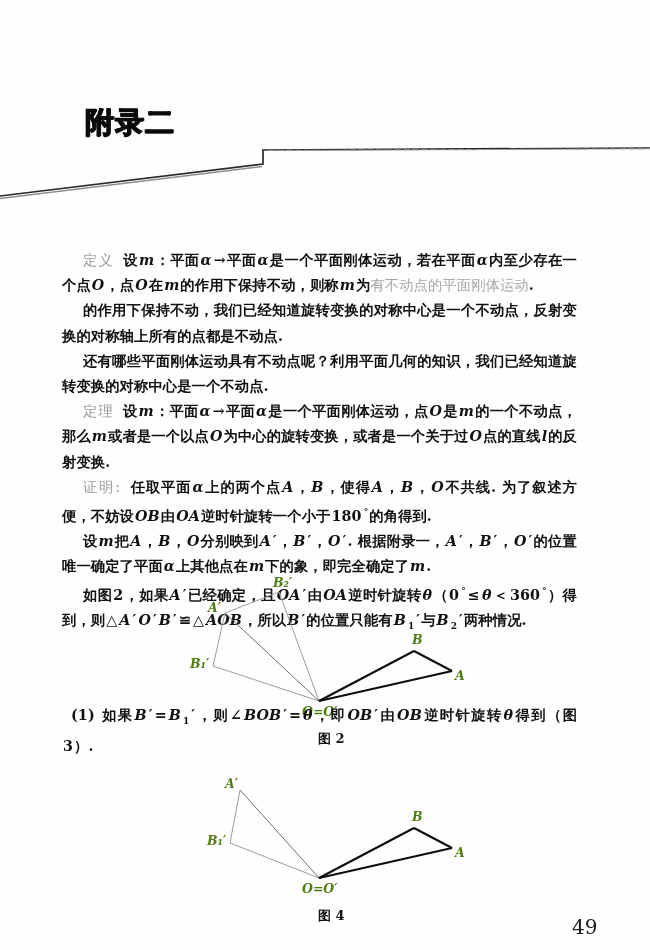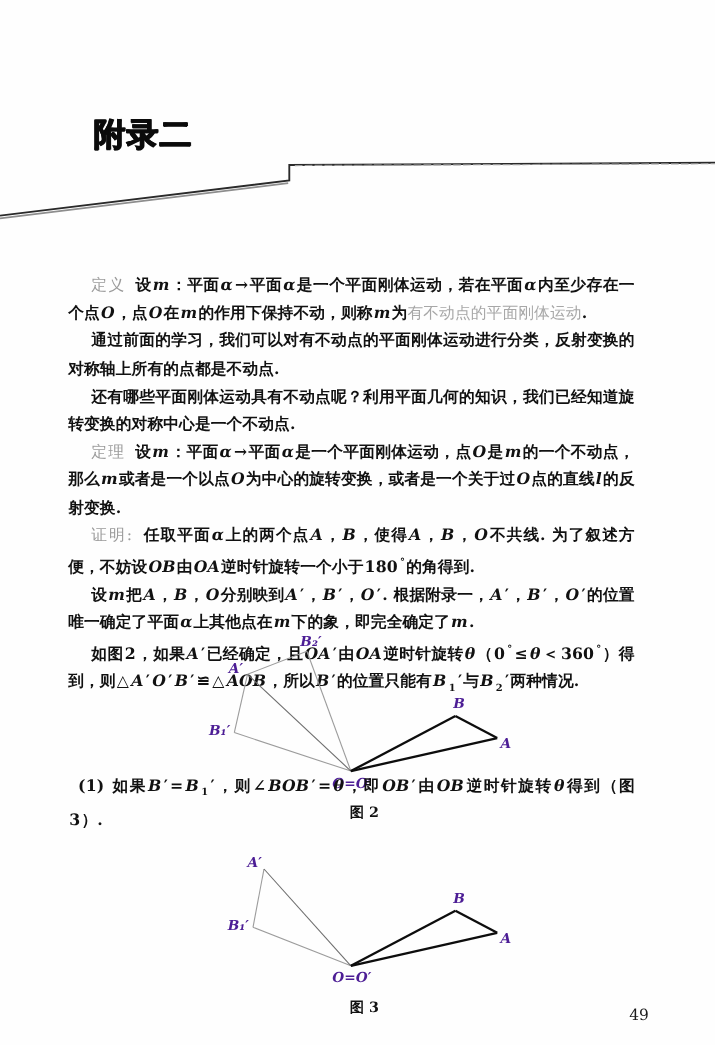--- a/index.html
+++ b/index.html
@@ -76,31 +76,31 @@
     color: #131313;
     white-space: nowrap;
     text-align: center;
   }
   .fig-label {
     position: absolute;
     font-family: "DejaVu Serif", "Liberation Serif", serif;
     font-style: italic;
     font-weight: bold;
     font-size: 12.5px;
-    color: #4c1d95;
+    color: #4d7c0f;
     white-space: nowrap;
   }
 
   
   #footer { position: absolute; left: 0; top: 905px; width: 650px; height: 40px; }
   #page-number {
     position: absolute;
     left: 572px;
     top: 915px;
-    font-size: 14px;
+    font-size: 20px;
     color: #1b1b1b;
     font-family: "DejaVu Serif", "Liberation Serif", serif;
   }
 </style>
 </head>
 <body>
 
 <div id="page">
 
   <div id="header-title">附录二</div>
@@ -108,21 +108,21 @@
   <svg id="header-rule" viewBox="0 0 650 80" preserveAspectRatio="none">
     <polyline points="0,66 263,34 263,20 650,18" fill="none" stroke="#2a2a2a" stroke-width="1.7"></polyline>
     <polyline points="0,68.5 262,36.5" fill="none" stroke="#8d8d8d" stroke-width="1.6"></polyline>
     <polyline points="268,20.5 650,18.8" fill="none" stroke="#9a9a9a" stroke-width="1.1" stroke-dasharray="7 2"></polyline>
   </svg>
 
   <div id="content">
 
     <p class="para"><span class="lead">定义</span><span>设</span><span class="mv">m</span><span>：平面</span><span class="mv">α</span><span class="mn">→</span><span>平面</span><span class="mv">α</span><span>是一个平面刚体运动，若在平面</span><span class="mv">α</span><span>内至少存在一个点</span><span class="mv">O</span><span>，点</span><span class="mv">O</span><span>在</span><span class="mv">m</span><span>的作用下保持不动，则称</span><span class="mv">m</span><span>为</span><span class="faded">有不动点的平面刚体运动</span><span>.</span></p>
 
-    <p class="para">通过前面的学习，我们可以对有不动点的平面刚体运动进行分类，反射变换的对称轴上所有的点都是不动点.</p>
+    <p class="para">的作用下保持不动，我们已经知道旋转变换的对称中心是一个不动点，反射变换的对称轴上所有的点都是不动点.</p>
 
     <p class="para">还有哪些平面刚体运动具有不动点呢？利用平面几何的知识，我们已经知道旋转变换的对称中心是一个不动点.</p>
 
     <p class="para"><span class="lead">定理</span><span>设</span><span class="mv">m</span><span>：平面</span><span class="mv">α</span><span class="mn">→</span><span>平面</span><span class="mv">α</span><span>是一个平面刚体运动，点</span><span class="mv">O</span><span>是</span><span class="mv">m</span><span>的一个不动点，那么</span><span class="mv">m</span><span>或者是一个以点</span><span class="mv">O</span><span>为中心的旋转变换，或者是一个关于过</span><span class="mv">O</span><span>点的直线</span><span class="mv">l</span><span>的反射变换.</span></p>
 
     <p class="para"><span class="lead">证明:</span><span>任取平面</span><span class="mv">α</span><span>上的两个点</span><span class="mv">A</span><span>，</span><span class="mv">B</span><span>，使得</span><span class="mv">A</span><span>，</span><span class="mv">B</span><span>，</span><span class="mv">O</span><span>不共线. 为了叙述方便，不妨设</span><span class="mv">OB</span><span>由</span><span class="mv">OA</span><span>逆时针旋转一个小于</span><span class="mn">180</span><span class="mn sup">°</span><span>的角得到.</span></p>
 
     <p class="para"><span>设</span><span class="mv">m</span><span>把</span><span class="mv">A</span><span>，</span><span class="mv">B</span><span>，</span><span class="mv">O</span><span>分别映到</span><span class="mv">A</span><span class="mn prime">′</span><span>，</span><span class="mv">B</span><span class="mn prime">′</span><span>，</span><span class="mv">O</span><span class="mn prime">′</span><span>. 根据附录一，</span><span class="mv">A</span><span class="mn prime">′</span><span>，</span><span class="mv">B</span><span class="mn prime">′</span><span>，</span><span class="mv">O</span><span class="mn prime">′</span><span>的位置唯一确定了平面</span><span class="mv">α</span><span>上其他点在</span><span class="mv">m</span><span>下的象，即完全确定了</span><span class="mv">m</span><span>.</span></p>
 
     <p class="para"><span>如图</span><span class="mn">2</span><span>，如果</span><span class="mv">A</span><span class="mn prime">′</span><span>已经确定，且</span><span class="mv">OA</span><span class="mn prime">′</span><span>由</span><span class="mv">OA</span><span>逆时针旋转</span><span class="mv">θ</span><span>（</span><span class="mn">0</span><span class="mn sup">°</span><span class="mn">≤</span><span class="mv">θ</span><span class="mn">＜</span><span class="mn">360</span><span class="mn sup">°</span><span>）得到，则</span><span class="mn">△</span><span class="mv">A</span><span class="mn prime">′</span><span class="mv">O</span><span class="mn prime">′</span><span class="mv">B</span><span class="mn prime">′</span><span class="mn">≌</span><span class="mn">△</span><span class="mv">AOB</span><span>，所以</span><span class="mv">B</span><span class="mn prime">′</span><span>的位置只能有</span><span class="mv">B</span><span class="mn sub">1</span><span class="mn prime">′</span><span>与</span><span class="mv">B</span><span class="mn sub">2</span><span class="mn prime">′</span><span>两种情况.</span></p>
@@ -175,21 +175,21 @@
         <line x1="139" y1="106" x2="234" y2="56"></line>
         <line x1="234" y1="56" x2="272" y2="76"></line>
         <line x1="272" y1="76" x2="139" y2="106"></line>
       </g>
     </svg>
     <span class="fig-label" style="left:45px; top:4px;">A′</span>
     <span class="fig-label" style="left:27px; top:61px;">B₁′</span>
     <span class="fig-label" style="left:122px; top:109px;">O=O′</span>
     <span class="fig-label" style="left:232px; top:37px;">B</span>
     <span class="fig-label" style="left:275px; top:73px;">A</span>
-    <span class="fig-caption" style="left:138px; top:135px;">图 3</span>
+    <span class="fig-caption" style="left:138px; top:135px;">图 4</span>
   </div>
 
   <div id="footer">
     
     
     
     
     
     
   </div>

